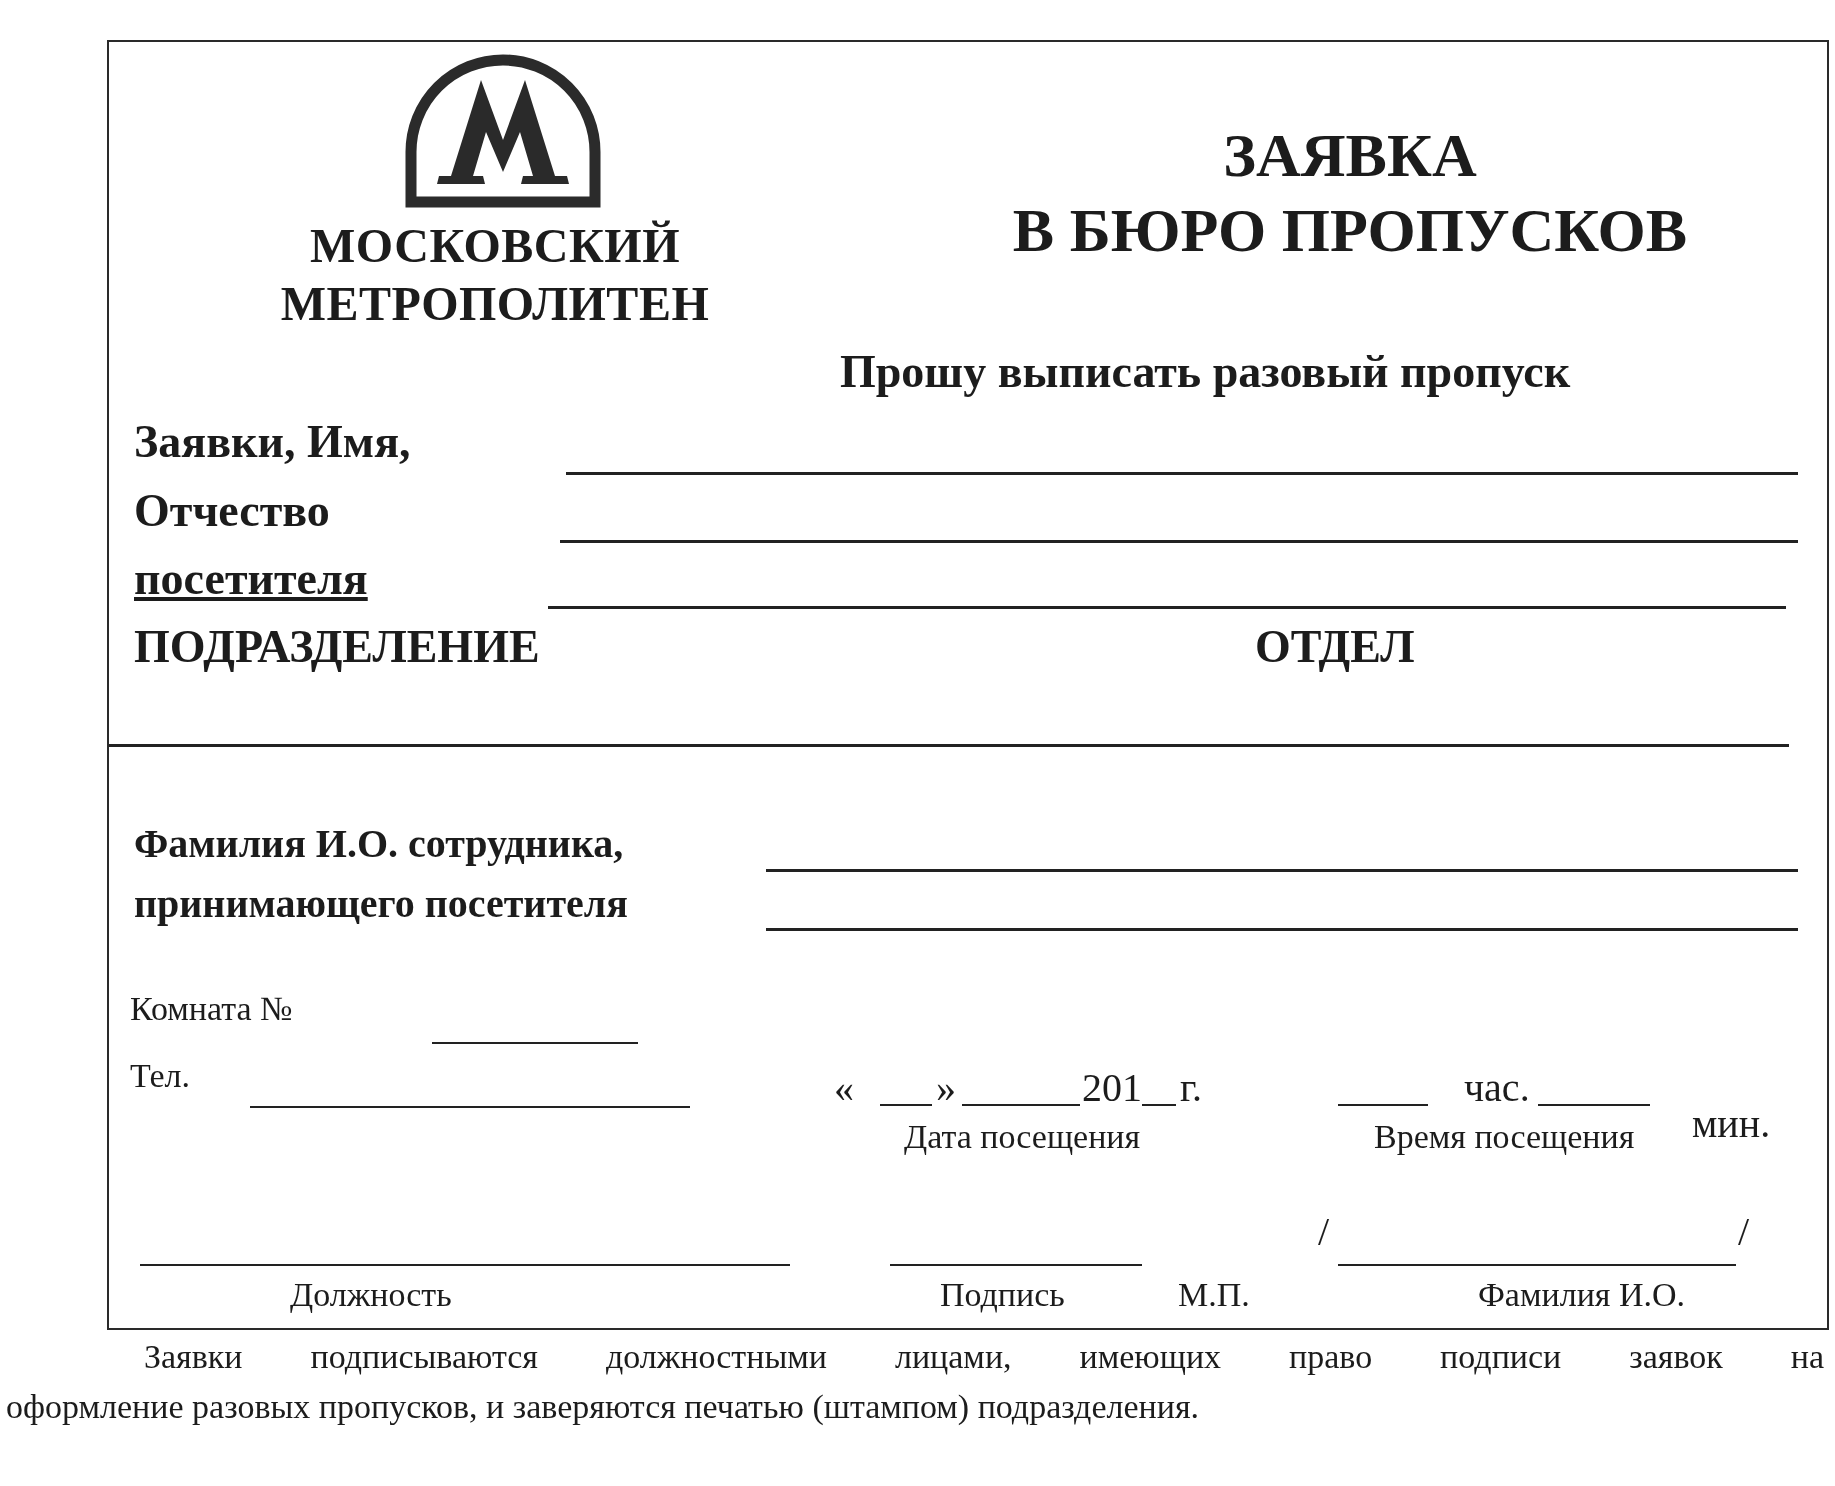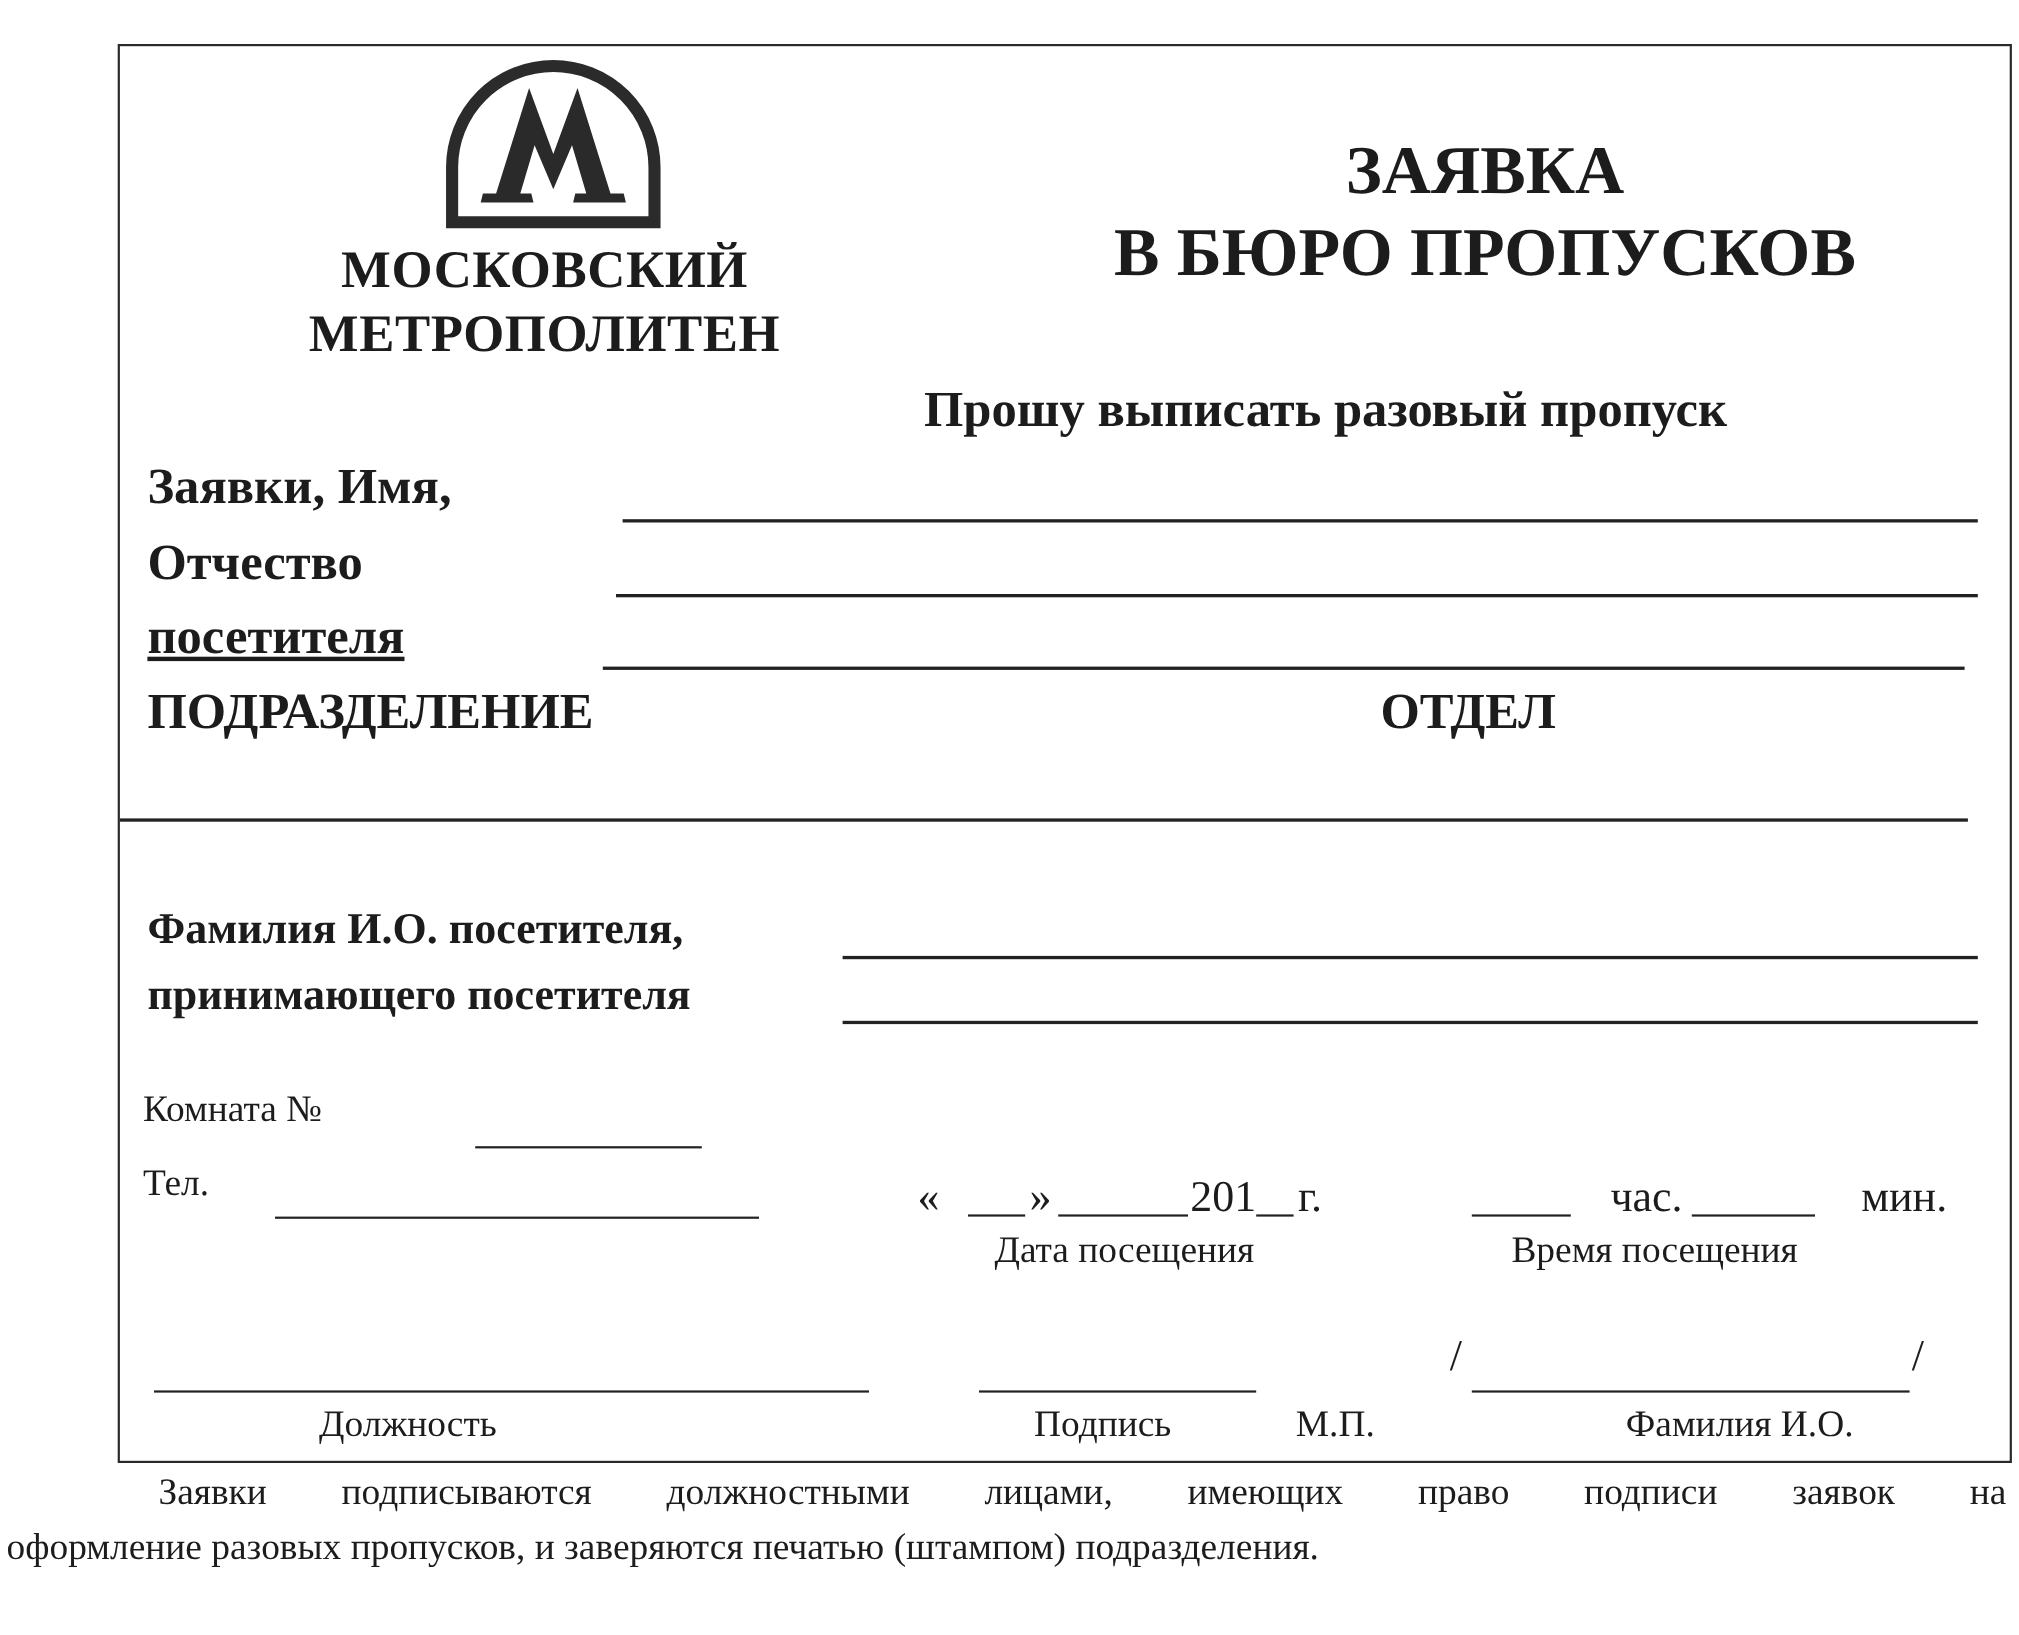--- a/index.html
+++ b/index.html
@@ -48,21 +48,21 @@
 <div class="abs label-big" style="left:134px; top:484px;">Отчество</div>
 <div class="abs label-big" style="left:134px; top:552px;text-decoration:underline;">посетителя</div>
 <div class="line" style="left:566px; top:472px; width:1232px;"></div>
 <div class="line" style="left:560px; top:540px; width:1238px;"></div>
 <div class="line" style="left:548px; top:606px; width:1238px;"></div>
 
 <div class="abs label-big" style="left:134px; top:620px;">ПОДРАЗДЕЛЕНИЕ</div>
 <div class="abs label-big" style="left:1255px; top:620px;">ОТДЕЛ</div>
 <div class="line" style="left:109px; top:744px; width:1680px;"></div>
 
-<div class="abs label-mid" style="left:134px; top:820px;">Фамилия И.О. посетителя,</div>
+<div class="abs label-mid" style="left:134px; top:820px;">Фамилия И.О. сотрудника,</div>
 <div class="abs label-mid" style="left:134px; top:880px;">принимающего посетителя</div>
 <div class="line" style="left:766px; top:869px; width:1032px;"></div>
 <div class="line" style="left:766px; top:928px; width:1032px;"></div>
 
 <div class="abs label-plain" style="left:130px; top:990px;">Комната №</div>
 <div class="line thin" style="left:432px; top:1042px; width:206px;"></div>
 <div class="abs label-plain" style="left:130px; top:1057px;">Тел.</div>
 <div class="line thin" style="left:250px; top:1106px; width:440px;"></div>
 
 <div class="abs label-plain" style="left:834px; top:1064px; font-size:40px;">«</div>
@@ -70,21 +70,21 @@
 <div class="abs label-plain" style="left:936px; top:1064px; font-size:40px;">»</div>
 <div class="line thin" style="left:962px; top:1104px; width:118px;"></div>
 <div class="abs label-plain" style="left:1082px; top:1064px; font-size:40px;">201</div>
 <div class="line thin" style="left:1142px; top:1104px; width:34px;"></div>
 <div class="abs label-plain" style="left:1180px; top:1064px; font-size:40px;">г.</div>
 <div class="abs caption" style="left:904px; top:1118px;">Дата посещения</div>
 
 <div class="line thin" style="left:1338px; top:1104px; width:90px;"></div>
 <div class="abs label-plain" style="left:1464px; top:1064px; font-size:40px;">час.</div>
 <div class="line thin" style="left:1538px; top:1104px; width:112px;"></div>
-<div class="abs label-plain" style="left:1692px; top:1064px; font-size:40px;">мин.</div>
+<div class="abs label-plain" style="left:1692px; top:1100px; font-size:40px;">мин.</div>
 <div class="abs caption" style="left:1374px; top:1118px;">Время посещения</div>
 
 <div class="line thin" style="left:140px; top:1264px; width:650px;"></div>
 <div class="abs caption" style="left:290px; top:1276px;">Должность</div>
 <div class="line thin" style="left:890px; top:1264px; width:252px;"></div>
 <div class="abs caption" style="left:940px; top:1276px;">Подпись</div>
 <div class="abs caption" style="left:1178px; top:1276px;">М.П.</div>
 <div class="abs caption" style="left:1318px; top:1208px; font-size:40px;">/</div>
 <div class="line thin" style="left:1338px; top:1264px; width:398px;"></div>
 <div class="abs caption" style="left:1738px; top:1208px; font-size:40px;">/</div>

